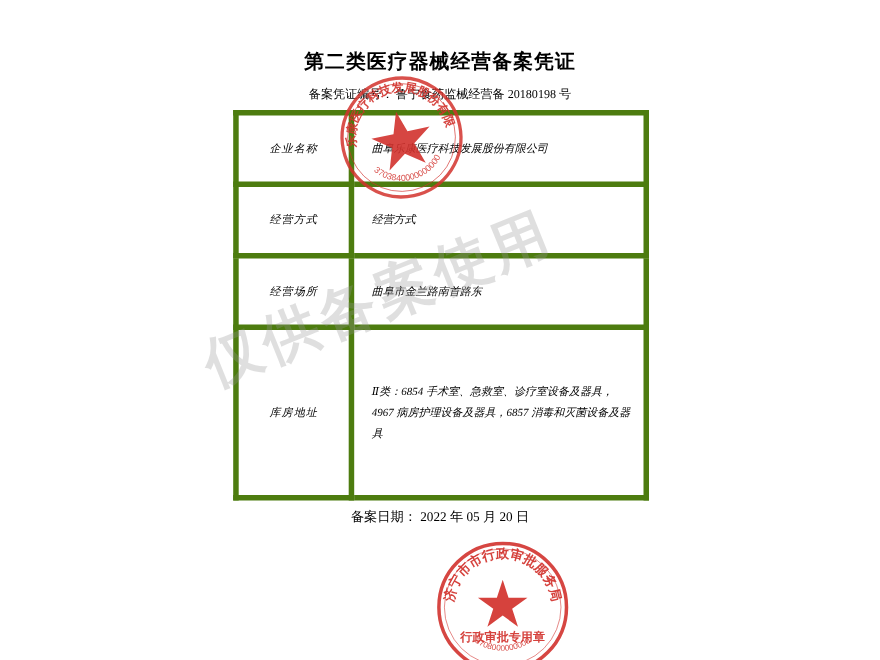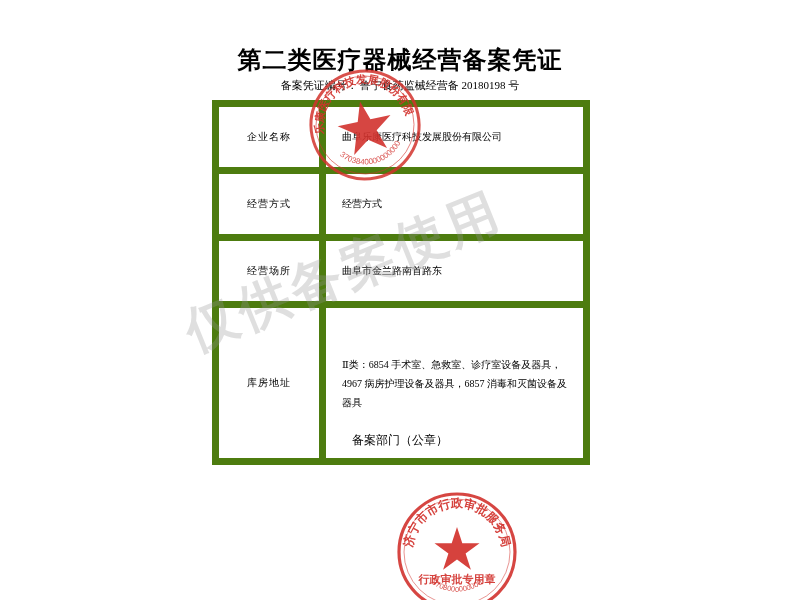--- a/index.html
+++ b/index.html
@@ -20,21 +20,21 @@
     width: 800px;
     height: 600px;
   }
 
   .doc-title {
     position: absolute;
     top: 44px;
     left: 0;
     width: 800px;
     text-align: center;
-    font-size: 24px;
+    font-size: 18px;
     font-weight: bold;
     letter-spacing: 1px;
     color: #000;
   }
 
   .record-no {
     position: absolute;
     top: 78px;
     left: 0;
     width: 800px;
@@ -47,25 +47,26 @@
 
   table.main-table {
     position: absolute;
     left: 212px;
     top: 100px;
     width: 378px;
     border-collapse: collapse;
     table-layout: fixed;
   }
   table.main-table td {
-    border: 7px solid #4d7c0f;
+    border: 5px solid #4d7c0f;
     font-size: 10px;
     color: #000;
     padding: 16px;
     vertical-align: middle;
+    font-style: italic;
   }
   td.key {
     width: 68px;
     text-align: center;
     letter-spacing: 1px;
     height: 28px;
   }
   td.val {
     padding-left: 8px;
     text-align: left;
@@ -150,22 +151,24 @@
         <td class="key">经营场所</td>
         <td class="val">曲阜市金兰路南首路东</td>
       </tr>
       <tr class="scope-row">
         <td class="key">库房地址</td>
         <td class="val">Ⅱ类：6854 手术室、急救室、诊疗室设备及器具，4967 病房护理设备及器具，6857 消毒和灭菌设备及器具</td>
       </tr>
     </tbody>
   </table>
 
-  <div class="dept-line">备案部门（公章）</div>
-
+
+  <div class="date-line">
+    <span>备案日期：</span><span class="num">2022</span><span>年</span><span class="num">05</span><span>月</span><span class="num">20</span><span>日</span>
+  </div>
 
   <div class="watermark">仅供备案使用</div>
 
   <div class="stamp stamp-top">
     <svg width="120" height="120" viewBox="0 0 120 120">
       <g transform="rotate(-12 60 60)">
         <circle cx="60" cy="60" r="54" fill="none" stroke="#d2322d" stroke-width="3" opacity="0.85"></circle>
         <circle cx="60" cy="60" r="49" fill="none" stroke="#d2322d" stroke-width="0.8" opacity="0.7"></circle>
         <path id="topArcA" d="M 18 60 A 42 42 0 0 1 102 60" fill="none"></path>
         <text font-size="11" fill="#d2322d" font-family="'Liberation Sans',sans-serif" font-weight="bold" opacity="0.9">

